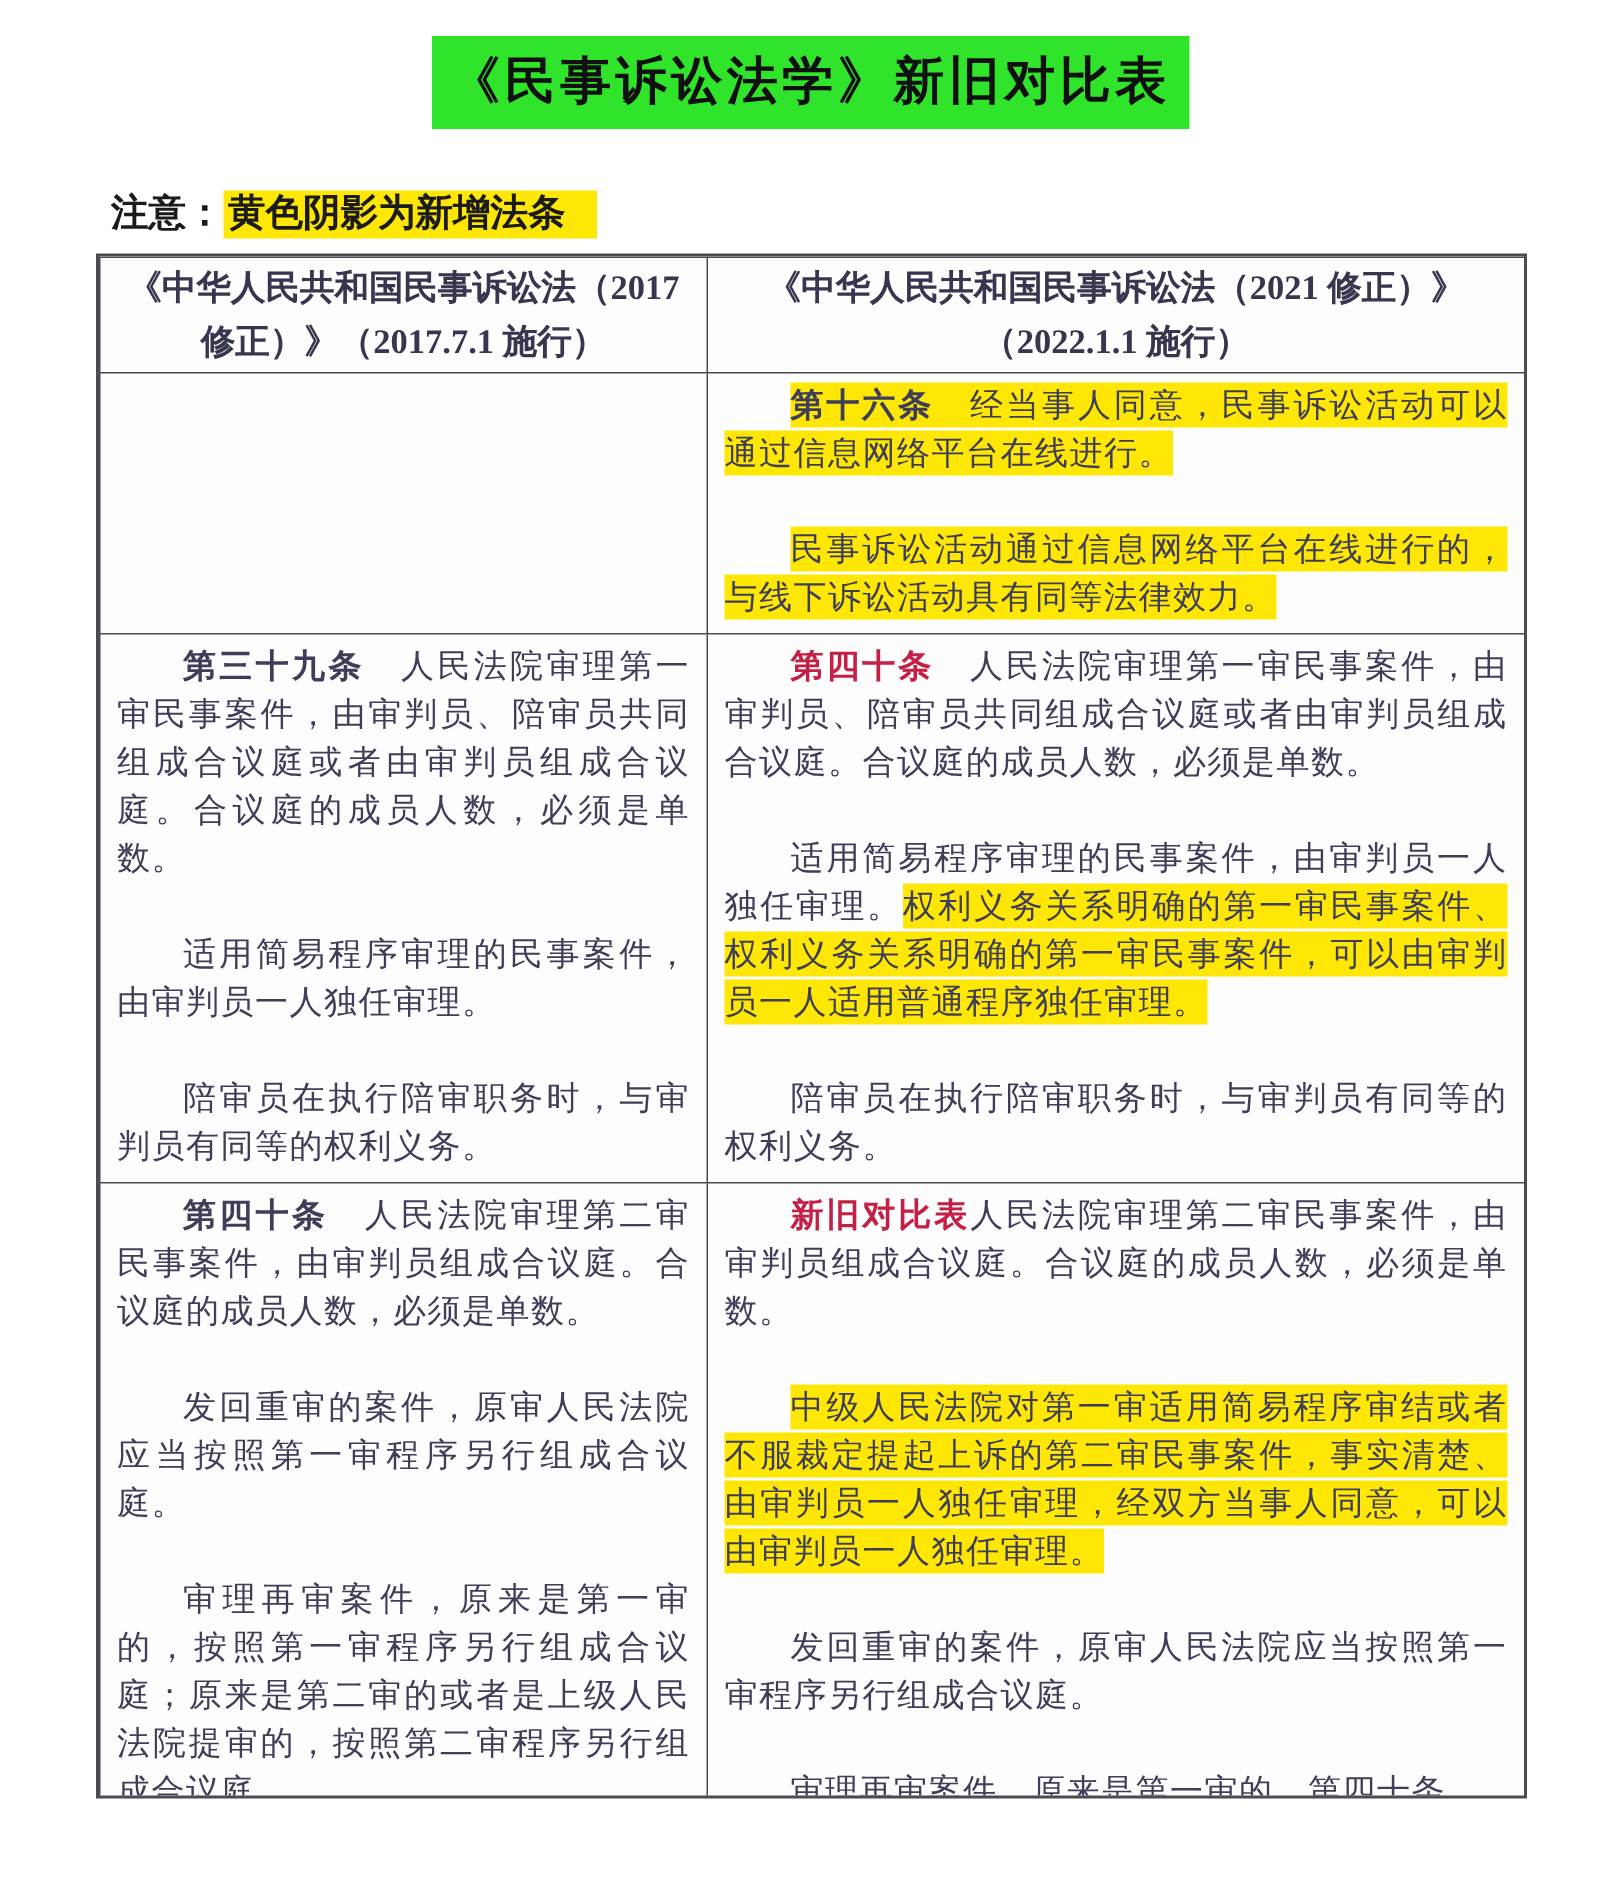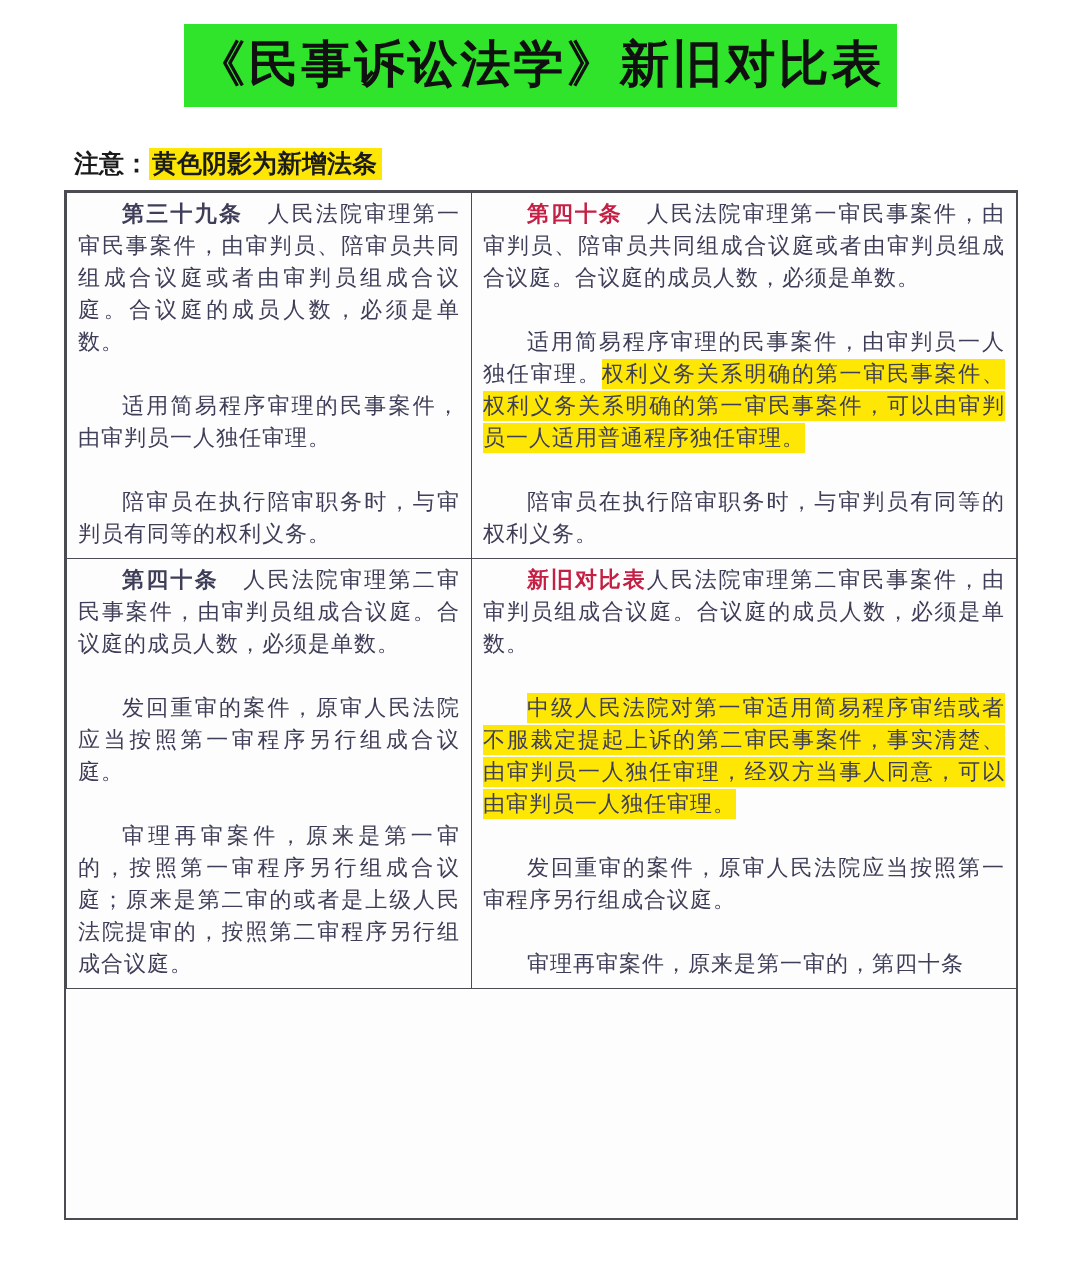--- a/index.html
+++ b/index.html
@@ -6,38 +6,38 @@
   html, body {
     width: 1080px; height: 1267px;
     background: #ffffff;
     overflow: hidden;
     font-family: "Liberation Serif", "DejaVu Serif", serif;
     color: var(--body_text, #3e3e58);
   }
   .title-row { text-align: center; padding-top: 24px; }
   .doc-title {
     display: inline-block;
-    font-size: 50px;
+    font-size: 34px;
     font-weight: bold;
     color: #101010;
     letter-spacing: 3px;
     background: var(--title_bg, #30e42c);
     padding: 7px 12px 9px 12px;
   }
   .note {
     margin: 40px 0 0 74px;
     font-size: 25px;
     font-weight: bold;
     color: #1b1b1b;
     line-height: 34px;
   }
   .note-hl {
     background: var(--highlight_yellow, #ffe705);
     color: #1b1b1b;
-    padding: 2px 5px 3px 3px;
+    padding: 2px 21px 3px 3px;
   }
   .note-red {
     display: inline-block;
     margin-left: 77px;
     margin-top: 4px;
     color: var(--note_red, #cc2244);
   }
   .table-clip {
     width: 954px;
     height: 1030px;
@@ -101,21 +101,32 @@
 </div>
 
 <div class="table-clip">
   <table class="compare">
     <colgroup>
         <col class="c-left">
         <col class="c-right">
       </colgroup>
 
     <tbody>
+        <tr class="row-head">
+      <th>《中华人民共和国民事诉讼法（2017 修正）》（2017.7.1 施行）</th>
+      <th>《中华人民共和国民事诉讼法（2021 修正）》（2022.1.1 施行）</th>
+    </tr>
 
+    <tr class="row-1">
+      <td></td>
+      <td>
+        <p><mark class="hl"><span class="num">第十六条</span><span>　经当事人同意，民事诉讼活动可以通过信息网络平台在线进行。</span></mark></p>
+        <p><mark class="hl">民事诉讼活动通过信息网络平台在线进行的，与线下诉讼活动具有同等法律效力。</mark></p>
+      </td>
+    </tr>
 
     <tr class="row-2">
       <td>
         <p><span class="num">第三十九条</span><span>　人民法院审理第一审民事案件，由审判员、陪审员共同组成合议庭或者由审判员组成合议庭。合议庭的成员人数，必须是单数。</span></p>
         <p>适用简易程序审理的民事案件，由审判员一人独任审理。</p>
         <p>陪审员在执行陪审职务时，与审判员有同等的权利义务。</p>
       </td>
       <td>
         <p><span class="red-num">第四十条</span><span>　人民法院审理第一审民事案件，由审判员、陪审员共同组成合议庭或者由审判员组成合议庭。合议庭的成员人数，必须是单数。</span></p>
         <p><span>适用简易程序审理的民事案件，由审判员一人独任审理。</span><mark class="hl">权利义务关系明确的第一审民事案件、权利义务关系明确的第一审民事案件，可以由审判员一人适用普通程序独任审理。</mark></p>

